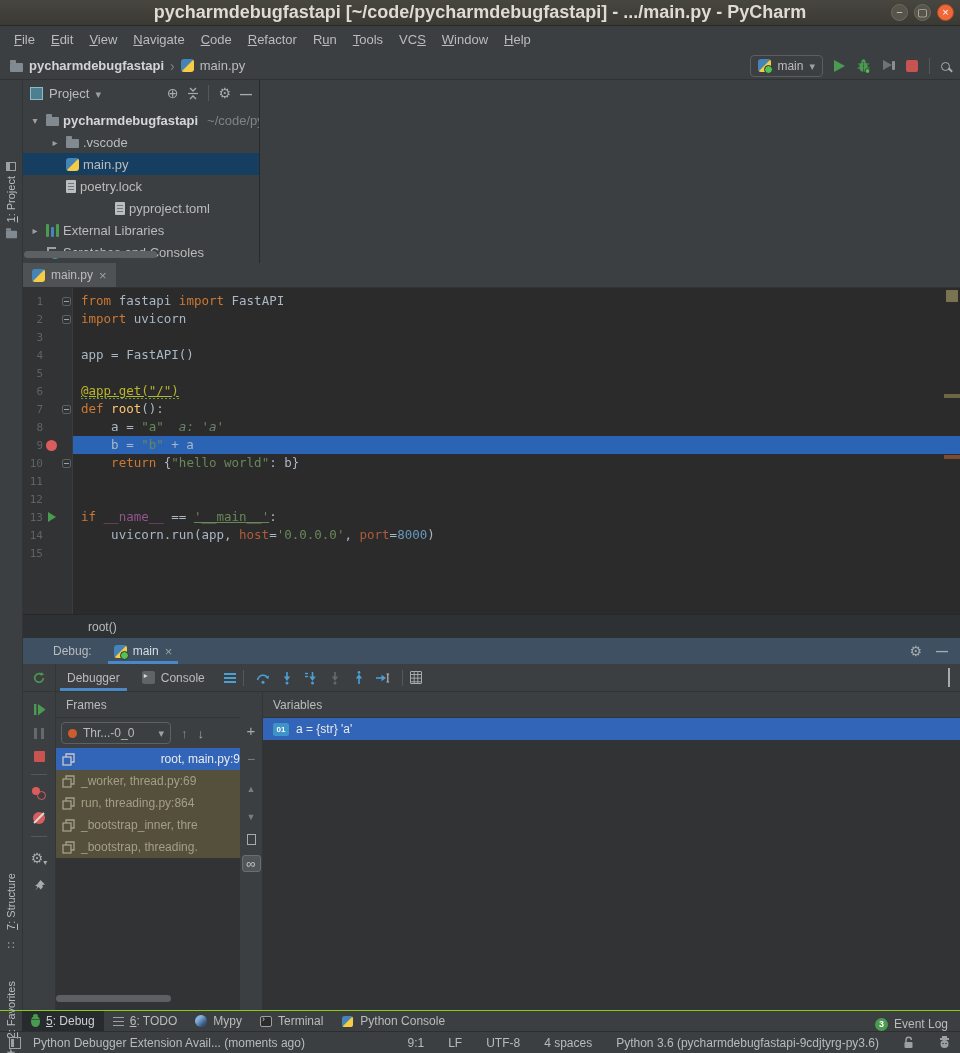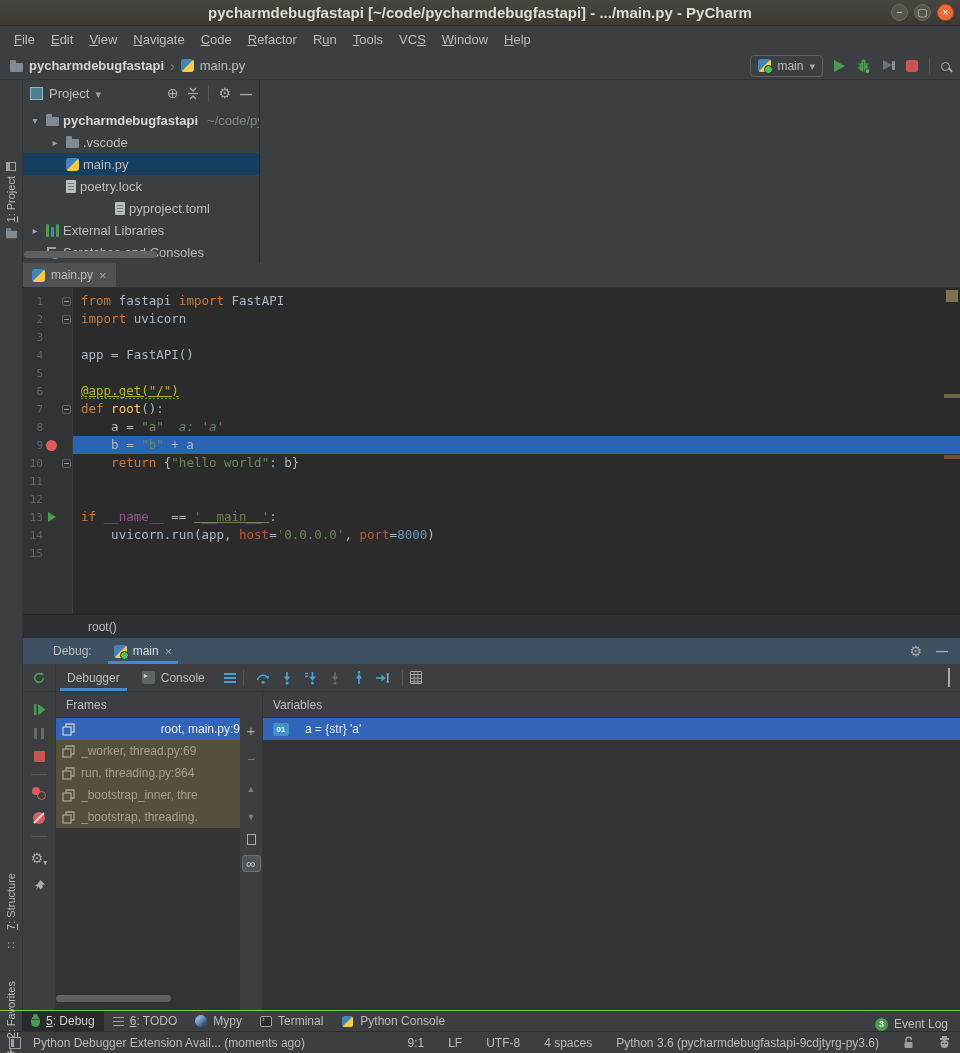--- a/index.html
+++ b/index.html
@@ -3,21 +3,21 @@
 <meta charset="utf-8">
 <style>
   * { box-sizing: border-box; margin: 0; padding: 0; }
   body { background:#1e1e1e; font-family:"Liberation Sans",sans-serif; }
   .app { width:960px; height:1053px; position:relative; background:#3c3f41; overflow:hidden;
          font-family:"Liberation Sans",sans-serif; }
 
   
   .titlebar { height:26px; background:linear-gradient(#47463f,#3a3934); border-bottom:1px solid #2a2925;
               display:flex; align-items:center; justify-content:center; position:relative; }
-  .titlebar .title { font-size:15px; font-weight:bold; color:#dfdbd3; }
+  .titlebar .title { font-size:18px; font-weight:bold; color:#dfdbd3; }
   .win-btns { position:absolute; right:6px; top:4px; display:flex; gap:6px; }
   .wbtn { width:17px; height:17px; border-radius:50%; background:#56544b; border:1px solid #6e6a5e;
           color:#d6d1c4; font-size:11px; line-height:14px; text-align:center; }
   .wbtn.close { background:#ef6839; border-color:#b04a20; color:#fff; }
 
   
   .menubar { height:26px; display:flex; align-items:center; padding-left:6px; background:#3c3f41; }
   .menu-item { padding:3px 8px; font-size:13px; color:#bbbbbb; }
   .menu-item u { text-decoration:underline; }
   .navbar { height:28px; display:flex; align-items:center; background:#3c3f41; border-bottom:1px solid #2f3133; padding:0 10px; gap:6px; }
@@ -182,21 +182,21 @@
   .thread-combo .caret { margin-left:auto; }
   .frames-list { flex:1; background:#313335; overflow:hidden; }
   .frame-row { height:22px; display:flex; align-items:center; gap:6px; padding-left:6px; font-size:12px;
                color:#bbbbbb; white-space:nowrap; overflow:hidden; }
   .frame-row.selected { background:#3264b8; color:#e8eaec;justify-content:space-between; }
   .frame-row.lib { background:#55503c; color:#a59f87; }
   .frames-hscroll { position:absolute; bottom:8px; left:0; width:115px; height:7px; background:#5c6062; border-radius:4px; }
   .mid-strip { width:23px; border-right:1px solid #323537; display:flex; flex-direction:column; align-items:center;
                padding-top:30px; gap:10px; flex:none; background:#3c3f41; }
   .vars-panel { flex:1; display:flex; flex-direction:column; background:#313335; min-width:0; }
-  .var-row { height:22px; display:flex; align-items:center; gap:16px; padding-left:10px; background:#3264b8;
+  .var-row { height:22px; display:flex; align-items:center; gap:7px; padding-left:10px; background:#3264b8;
              color:#e8eaec; font-size:12px; }
   .var-badge { width:16px; height:13px; border-radius:2px; background:#3e94c9; color:#fff; font-size:8px;
                font-weight:bold; text-align:center; line-height:13px; flex:none; }
 
   
   .bottom-bar { height:21px; background:#3c3f41; border-top:1px solid #84cc16; display:flex; align-items:flex-end;
                 font-size:12px; color:#bbbbbb; padding:0 4px; }
   .bb-item { display:flex; align-items:center; gap:6px; padding:0 9px; height:100%; }
   .bb-item.active { background:#282b2d; color:#cdd0d2; }
   .bb-right { margin-left:auto; display:flex; align-items:center; gap:6px; padding-right:8px; }
@@ -556,20 +556,29 @@
               <svg width="13" height="13" viewBox="0 0 13 13">
                   <path d="M7.5 1l4.5 4.5-2.8.4L10 8l-2.5 2.5-1.8-2.6L2 11.5 4.6 8 2.1 6.3 4 5.6z" fill="#a7abae"></path>
                 </svg>
             </span>
           </div>
 
           <div class="frames-panel">
             <div class="panel-header">
               <span>Frames</span>
             </div>
+            <div class="thread-row">
+              <div class="thread-combo">
+                <span class="orange-dot"></span>
+                <span>Thr...-0_0</span>
+                <span class="caret"></span>
+              </div>
+              <span class="arr-up"></span>
+              <span class="arr-down"></span>
+            </div>
             <div class="frames-list">
                 <div class="frame-row selected">
                   <span>
                     <svg width="13" height="13" viewBox="0 0 13 13">
                       <rect x="1" y="4" width="8" height="8" fill="none" stroke="#c6c9cb" stroke-width="1.3"></rect>
                       <path d="M4 4V1h8v8H9" fill="none" stroke="#c6c9cb" stroke-width="1.3"></path>
                     </svg>
                   </span>
                   <span>root, main.py:9</span>
                 </div>

